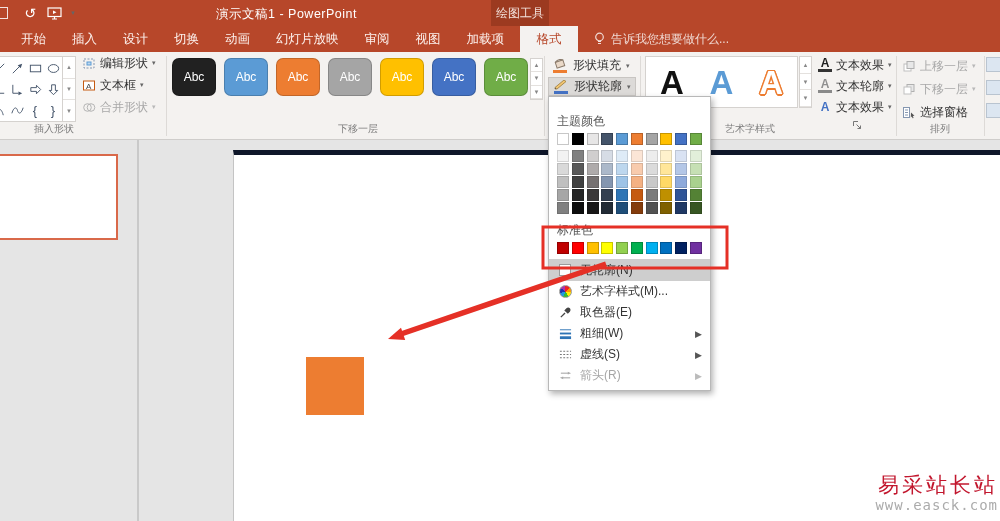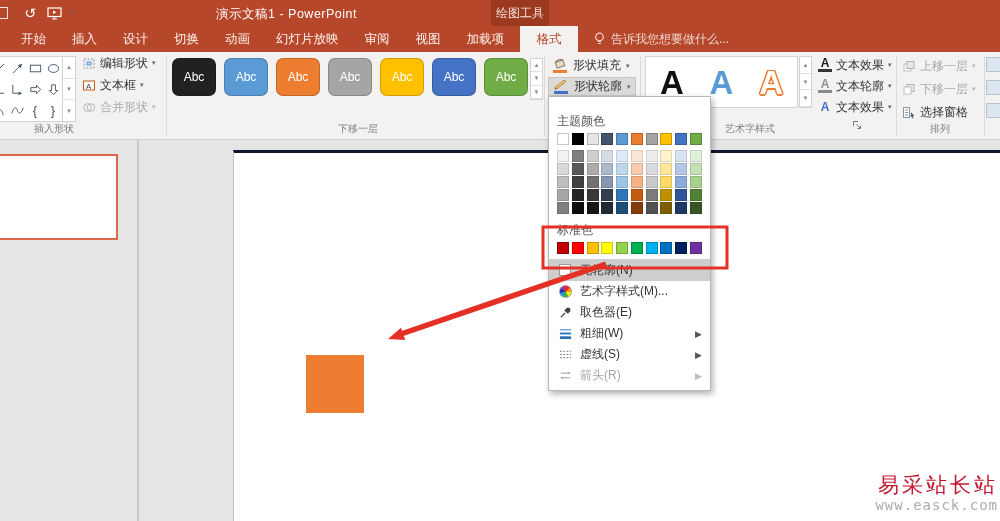--- a/index.html
+++ b/index.html
@@ -70,21 +70,21 @@
 
   
   .arr-col{position:absolute;left:902px;top:5px;display:flex;flex-direction:column;gap:5px;}
   .edge-frags{position:absolute;left:986px;top:5px;display:flex;flex-direction:column;gap:8px;}
   .frag{width:16px;height:15px;border:1px solid #B9C4D0;background:#DCE6F1;}
 
   
   .canvas{position:absolute;left:0;top:140px;width:1000px;height:381px;background:#E5E5E5;}
   .panel-divider{position:absolute;left:137px;top:0;width:2px;height:381px;background:#C9C9C9;}
   .thumb{position:absolute;left:-30px;top:14px;width:148px;height:86px;background:#fff;border:2px solid #D9694A;}
-  .slide{position:absolute;left:233px;top:10px;width:767px;height:371px;background:#fff;border-left:1px solid #C4C4C4;border-top:3px solid #0f172a;}
+  .slide{position:absolute;left:233px;top:10px;width:767px;height:371px;background:#fff;border-left:1px solid #C4C4C4;border-top:5px solid #0f172a;}
   .shape-square{position:absolute;left:72px;top:202px;width:58px;height:58px;background:#ED7D31;}
 
   
   .watermark{position:absolute;right:2px;bottom:8px;text-align:right;line-height:1.15;}
   .wm1{font-family:"DejaVu Serif","Liberation Serif",serif;font-size:21px;color:#C2172E;letter-spacing:3px;}
   .wm2{font-family:"DejaVu Sans Mono","Liberation Mono",monospace;font-size:14px;color:#ABABAB;letter-spacing:1px;}
 
   
   .menu{position:absolute;left:548px;top:96px;width:163px;background:#fff;border:1px solid #B8B8B8;
         box-shadow:2px 3px 6px rgba(0,0,0,.3);padding:16px 8px 4px 8px;z-index:10;}

